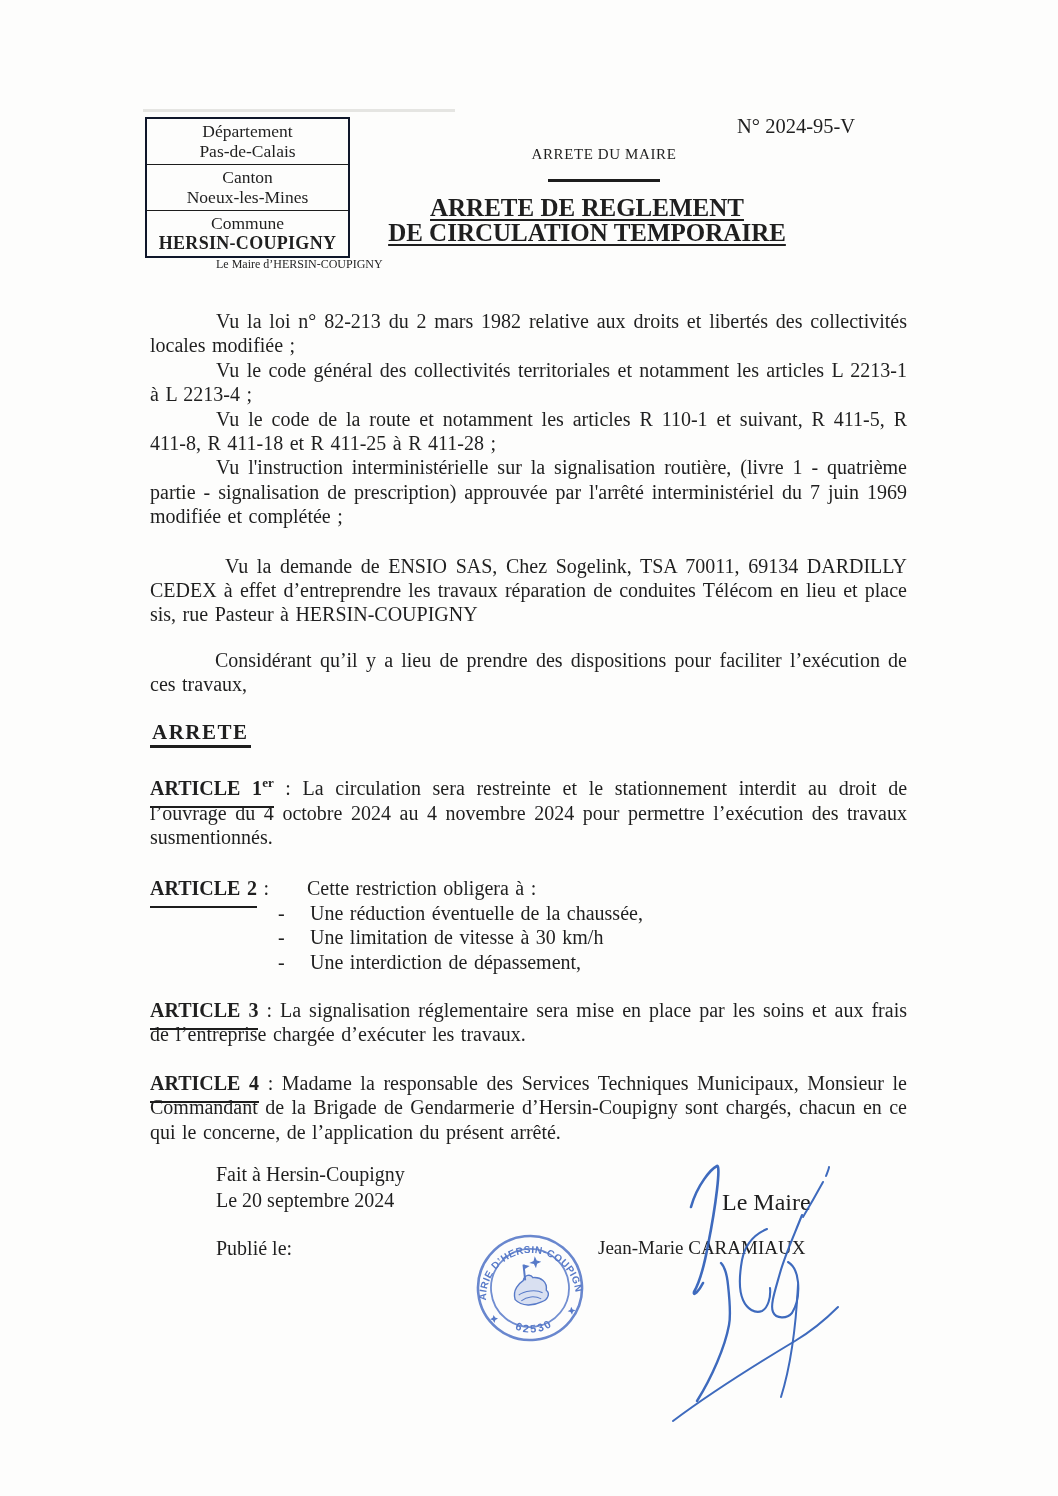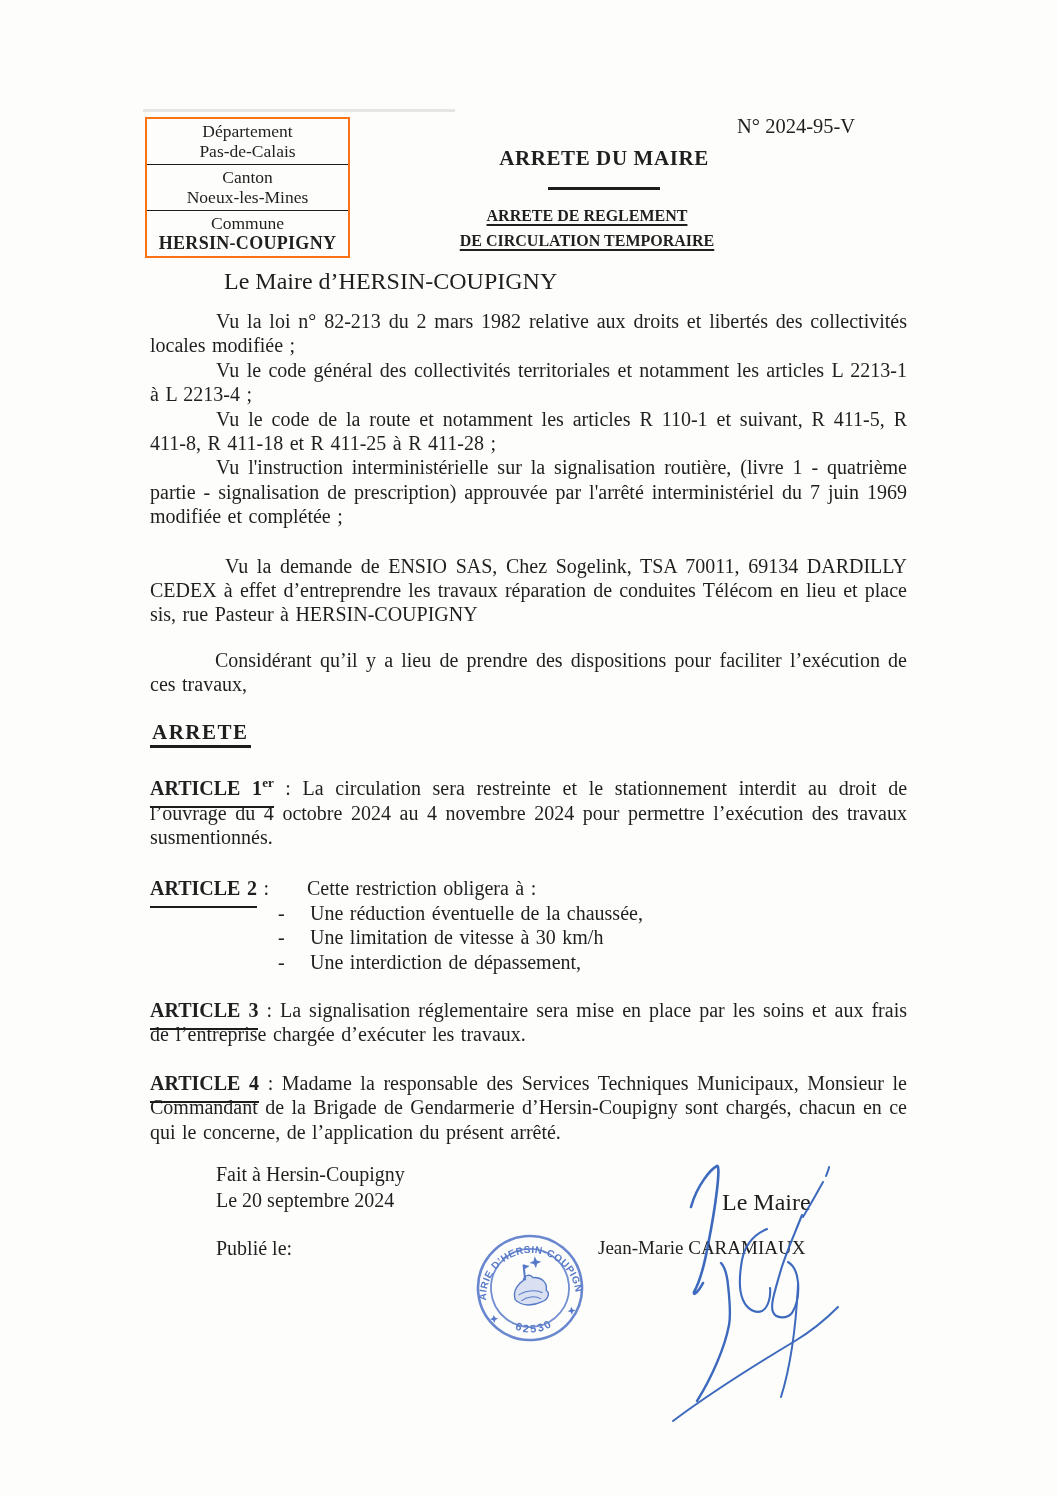--- a/index.html
+++ b/index.html
@@ -12,36 +12,36 @@
     overflow:hidden;
   }
   .abs{position:absolute;}
 
   
   .smudge{left:143px;top:109px;width:312px;height:3px;background:#d8d8d4;opacity:.65;}
 
   
   .region-box{
     left:145px;top:117px;width:201px;
-    border:2px solid #f97316;
+    border:2px solid #0f172a;
     font-size:17.5px;line-height:20px;text-align:center;
   }
   .region-row{padding:2px 0 3px 0;border-bottom:1.5px solid #1d1d1d;}
   .region-row:last-child{border-bottom:none;}
   .region-value-bold{font-weight:bold;font-size:18px;letter-spacing:.3px;}
 
   .doc-number{left:737px;top:115px;font-size:20.5px;}
 
   .title-block{left:404px;top:146px;width:400px;text-align:center;}
-  .doc-title{font-size:21px;font-weight:bold;letter-spacing:.6px;margin:0;}
+  .doc-title{font-size:15px;font-weight:normal;letter-spacing:.6px;margin:0;}
   .title-divider{width:112px;height:2.5px;background:#1d1d1d;margin:16px auto 13px auto;}
-  .subtitle{transform:translateX(-17px);font-weight:bold;font-size:16px;line-height:25px;}
+  .subtitle{transform:translateX(-17px);font-weight:bold;font-size:25px;line-height:25px;}
   .subtitle div{text-decoration:underline;text-decoration-thickness:2px;text-underline-offset:3px;}
 
-  .salutation{left:224px;top:257px;font-size:24px;margin-top:11px;}
+  .salutation{left:216px;top:257px;font-size:12px;}
 
   
   .body-text{
     left:150px;top:309px;width:757px;
     font-size:20px;line-height:24.4px;
     text-align:justify;word-spacing:1.5px;
   }
   .body-text p{margin:0;}
   .recital{text-indent:66px;}
   .recital-request{text-indent:75px;margin-top:25px !important;}

